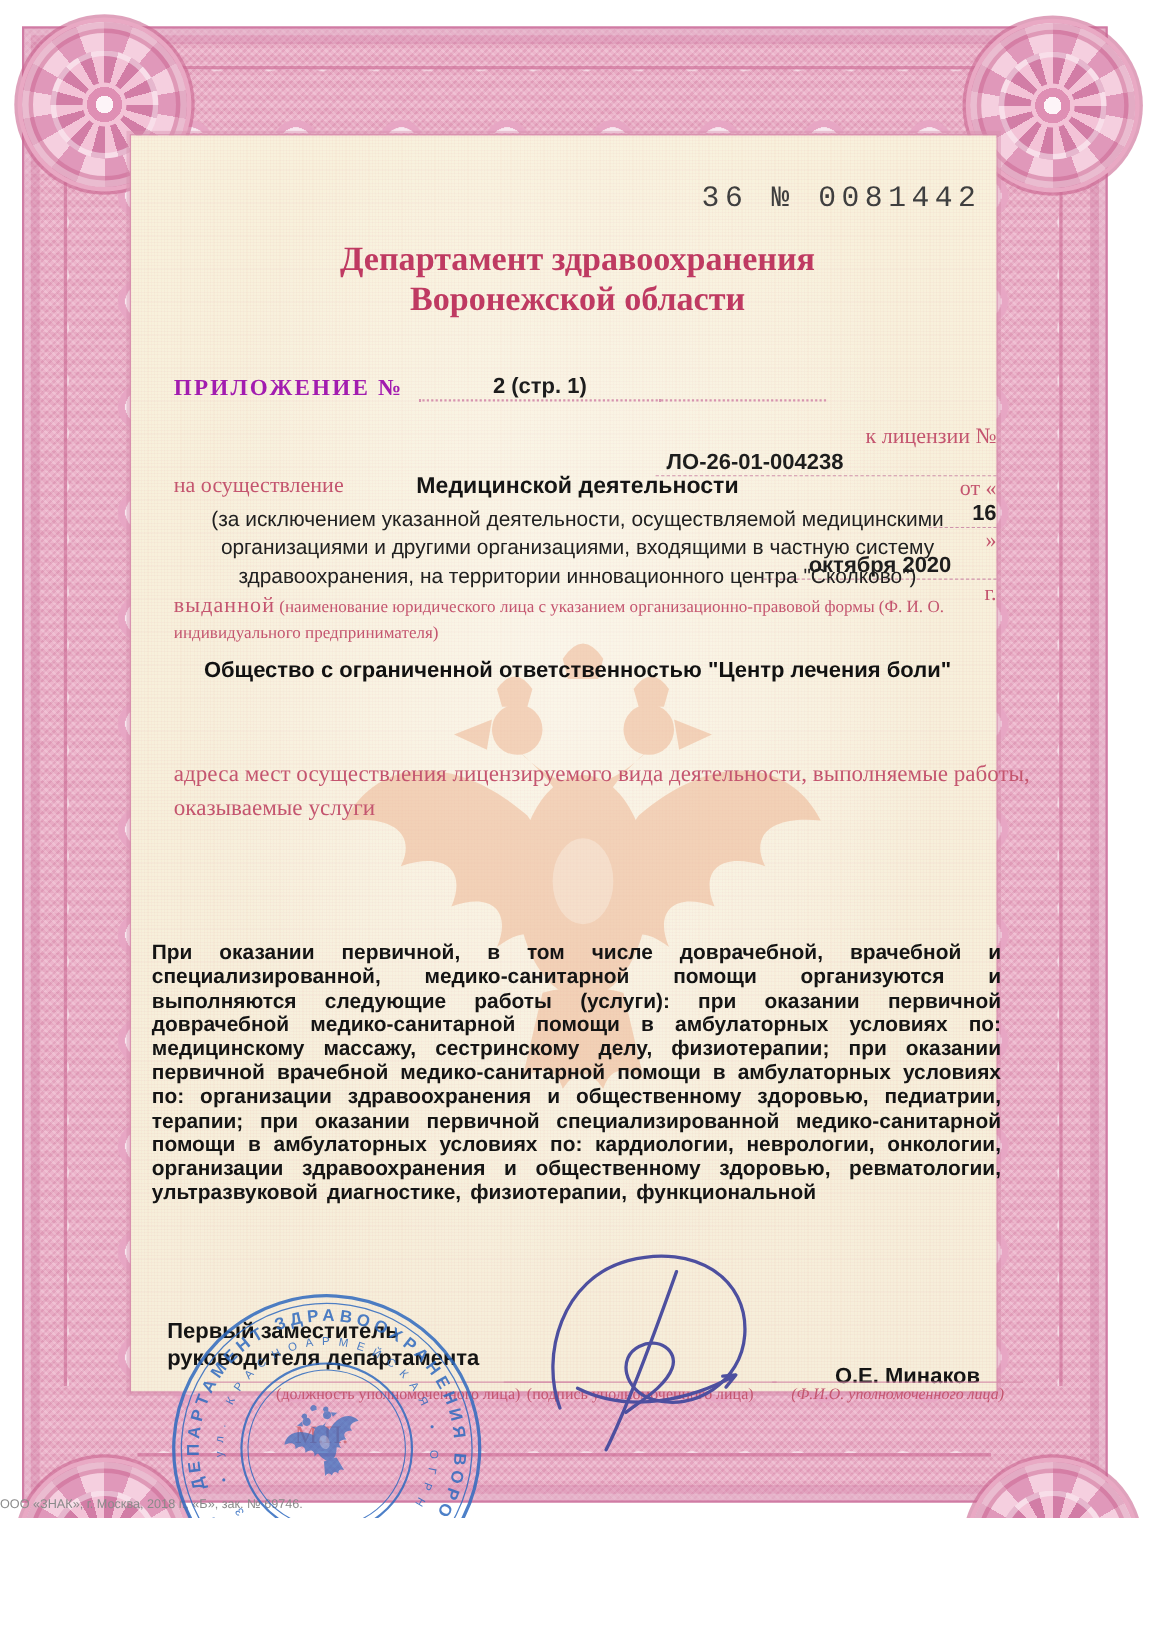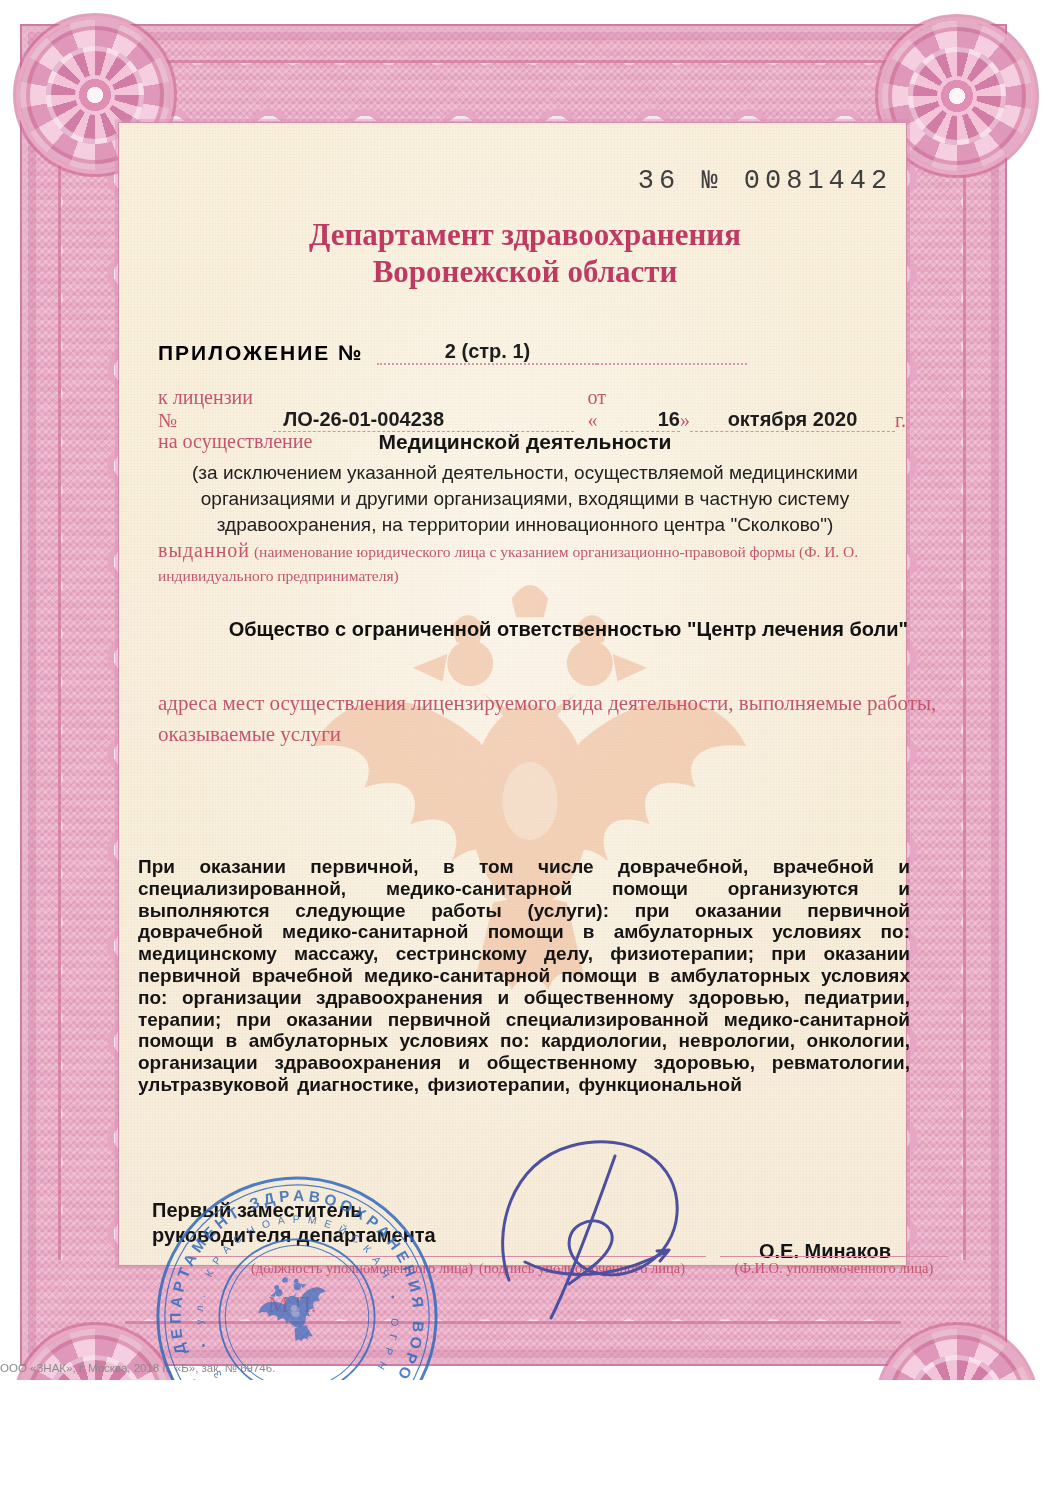--- a/index.html
+++ b/index.html
@@ -55,42 +55,42 @@
   
   .abs{position:absolute;}
   .serif-pink{font-family:"Liberation Serif",serif;color:#c4556f;}
   .serial{left:600px;top:166px;width:330px;text-align:center;
     font-family:"Liberation Mono","DejaVu Sans Mono",monospace;font-size:27px;
     letter-spacing:5px;color:#3f3f3f;}
   .authority{left:142px;top:216px;width:766px;text-align:center;
     font-family:"Liberation Serif",serif;font-weight:bold;font-size:31px;line-height:37px;color:#bf3a62;}
   .row{display:flex;align-items:flex-end;}
   .appendix-row{left:158px;top:340px;width:700px;}
-  .appendix-label{font-family:Liberation Sans, sans-serif;font-weight:bold;font-size:21px;
-    letter-spacing:2px;color:#000000;}
+  .appendix-label{font-family:Liberation Serif, serif;font-weight:bold;font-size:21px;
+    letter-spacing:2px;color:#a21caf;}
   .fill{font-weight:bold;font-size:20px;color:#1d1d1d;}
   .u-dot{border-bottom:2px dotted #d694af;}
   .u-dash{border-bottom:1.5px dashed #cf93ab;}
-  .license-row{left:158px;top:386px;width:748px;}
+  .license-row{left:158px;top:386px;width:748px;flex-direction:column;}
   .license-row .serif-pink{font-size:20px;}
   .na-label{left:158px;top:430px;font-size:20px;}
   .med-title{left:142px;top:430px;width:766px;text-align:center;font-weight:bold;font-size:21px;color:#151515;}
   .activity-note{left:128px;top:460px;width:794px;text-align:center;font-size:19px;line-height:26px;color:#212121;}
   .issued{left:158px;top:538px;width:760px;font-size:15.5px;line-height:24px;}
   .issued .issued-word{font-size:20px;letter-spacing:1px;}
-  .org{left:142px;top:598px;width:766px;text-align:right;font-weight:bold;font-size:20px;color:#111;margin-top:20px;}
+  .org{left:142px;top:598px;width:766px;text-align:center;font-weight:bold;font-size:20px;color:#111;}
   .addr-label{left:158px;top:688px;width:780px;font-size:21px;line-height:31px;}
   .address{left:138px;top:752px;width:774px;text-align:center;font-weight:bold;font-size:19px;line-height:22px;color:#111;}
   .works{left:138px;top:856px;width:772px;text-align:justify;text-align-last:left;
     font-weight:bold;font-size:19px;line-height:21.8px;color:#141414;word-spacing:3px;}
   .signer-pos{left:152px;top:1198px;width:340px;font-weight:bold;font-size:20px;line-height:25px;color:#141414;}
   .signer-name{left:720px;top:1224px;width:210px;text-align:center;font-weight:bold;font-size:20px;color:#141414;margin-top:16px;}
   .caption{position:absolute;top:1256px;border-top:1px solid #d58ca9;padding-top:3px;
     font-family:"Liberation Serif",serif;font-size:14.5px;color:#c4556f;text-align:center;}
-  .cap-pos{left:188px;width:348px;} .cap-sig{left:458px;width:248px;} .cap-name{left:720px;width:228px;}
+  .cap-pos{left:188px;width:348px;} .cap-sig{left:458px;width:248px;} .cap-name{left:702px;width:228px;font-style:italic;}
   .mp-label{left:268px;top:1292px;font-family:"Liberation Serif",serif;font-size:23px;
     color:#cb5a62;opacity:.7;}
   .footer-note{left:187px;top:1356px;width:620px;text-align:left;font-size:20px;margin-top:32px;}
   .print-line{left:0;bottom:6px;width:100%;text-align:left;font-size:11.5px;color:#8a8a8a;}
 
   .watermark{position:absolute;left:300px;top:545px;width:460px;height:540px;opacity:.5;}
   .signature{position:absolute;left:468px;top:1122px;width:250px;height:200px;z-index:4;}
   .stamp{position:absolute;left:148px;top:1168px;width:298px;height:298px;
     transform:rotate(-18deg);opacity:.85;z-index:5;}
 </style>

